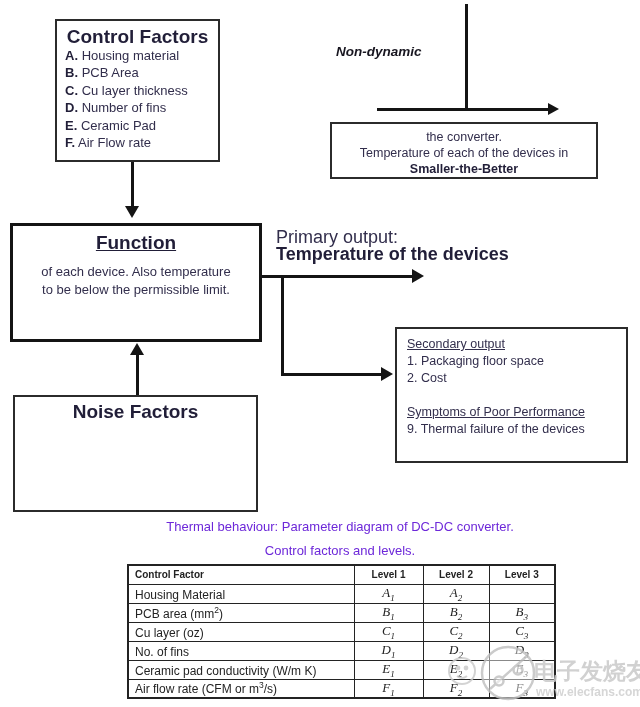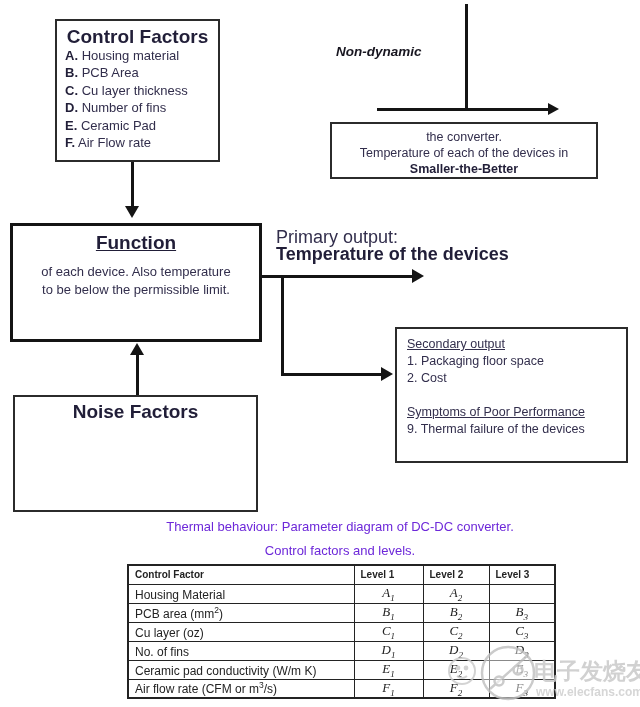--- a/index.html
+++ b/index.html
@@ -20,21 +20,21 @@
   .dg-txt{font-size:13px;line-height:17.5px;}
   .box-title{font-size:19px;font-weight:bold;color:#211e38;}
   .caption{position:absolute;left:40px;width:600px;text-align:center;
     color:#6d28d9;font-size:13px;}
   
   table.ctl{border-collapse:collapse;table-layout:fixed;background:#fff;
     font-size:12px;color:#232323;border:2px solid #232323;}
   table.ctl td,table.ctl th{border:1px solid #232323;height:19px;padding:0 6px;
     box-sizing:border-box;overflow:hidden;white-space:nowrap;}
   table.ctl th{text-align:left;font-size:10px;}
-  table.ctl th.lvl{}
+  table.ctl th.lvl{text-align:center;}
   td.val{text-align:center;font-family:Liberation Serif, serif;
     font-style:italic;font-size:13px;padding:0;}
   td.val sub{font-size:9px;}
   sup.u2{font-size:8.5px;}
   .wm{position:absolute;opacity:0.85;pointer-events:none;}
 </style>
 </head>
 <body>
 
 <div id="canvas">

